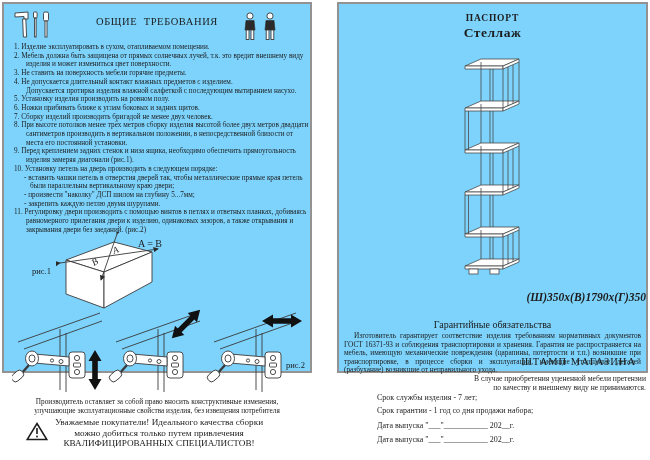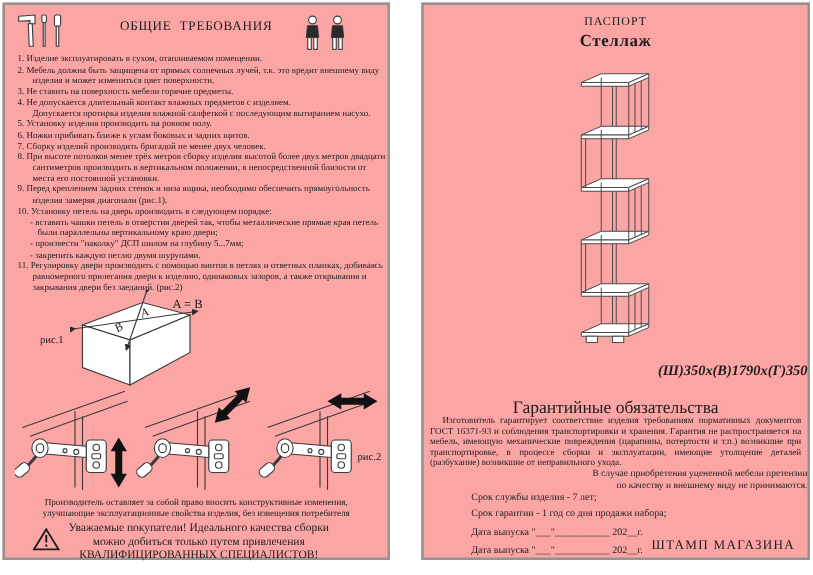--- a/index.html
+++ b/index.html
@@ -1,21 +1,21 @@
 <!DOCTYPE html>
 <html><head>
 <meta charset="utf-8">
 <style>
   html,body{margin:0;padding:0;}
   body{
     width:650px;height:460px;position:relative;background:#ffffff;
     font-family:"Liberation Serif", serif;color:#1c1c1c;
     -webkit-font-smoothing:antialiased;overflow:hidden;
   }
-  .panel{position:absolute;top:2px;height:446px;background:#fca5a5;border:2px solid #939393;box-sizing:border-box;}
+  .panel{position:absolute;top:2px;height:371px;background:#7dd3fc;border:2px solid #939393;box-sizing:border-box;}
   #left-panel{left:2px;width:310px;}
   #right-panel{left:337px;width:311px;}
 
   
   .lp-title{position:absolute;top:12px;left:0;width:100%;text-align:center;
     font-size:10.5px;white-space:pre;letter-spacing:.6px;}
   .icon-tools{position:absolute;left:10px;top:6px;}
   .icon-people{position:absolute;right:30px;top:8px;}
   .lp-list{position:absolute;top:39px;left:10px;width:295px;}
   .li{font-size:7.2px;line-height:8.7px;padding-left:12px;text-indent:-12px;white-space:pre-line;}
@@ -25,25 +25,25 @@
   .fig1-eq{position:absolute;left:134px;top:234px;font-size:10px;}
   .hinges-svg{position:absolute;left:8px;top:304px;}
   .fig2-label{position:absolute;right:5px;top:356px;font-size:8.5px;}
   .mfr-note{position:absolute;top:394px;left:0;width:100%;text-align:center;
     font-size:7.3px;line-height:8.6px;white-space:pre-line;}
   .warn-tri{position:absolute;left:22px;top:418px;}
   .warn-text{position:absolute;top:413px;left:30px;width:250px;text-align:center;
     font-size:9.2px;line-height:10.5px;white-space:pre-line;}
 
   
-  .rp-doc-type{position:absolute;top:9px;left:0;width:100%;text-align:center;font-size:9.5px;letter-spacing:.8px;}
+  .rp-doc-type{position:absolute;top:9px;left:0;width:100%;text-align:center;font-size:9.5px;letter-spacing:.8px;font-weight:bold;}
   .rp-name{position:absolute;top:21px;left:0;width:100%;text-align:center;font-size:13.5px;font-weight:bold;letter-spacing:.5px;}
   .shelf-svg{position:absolute;top:48px;left:50%;transform:translateX(-50%);}
   .rp-dims{position:absolute;top:287px;left:0;width:100%;text-align:right;font-size:11.5px;font-weight:bold;font-style:italic;}
-  .rp-war-title{position:absolute;top:315px;left:0;width:100%;text-align:center;font-size:14px;}
+  .rp-war-title{position:absolute;top:315px;left:0;width:100%;text-align:center;font-size:10px;}
   .rp-war-text{position:absolute;top:328px;left:5px;width:297px;font-size:7.3px;line-height:8.6px;
     text-align:justify;text-indent:10px;}
   .rp-disc{position:absolute;top:370px;left:0;width:100%;text-align:right;font-size:7.6px;line-height:9px;white-space:pre-line;}
   .rp-life{position:absolute;top:389px;left:38px;font-size:8px;}
   .rp-warr{position:absolute;top:402px;left:38px;font-size:8px;font-family:Liberation Serif, serif;}
   .rp-date1{position:absolute;top:417px;left:38px;font-size:8px;}
   .rp-date2{position:absolute;top:431px;left:38px;font-size:8px;}
   .rp-stamp{position:absolute;bottom:4px;right:10px;font-size:10.5px;letter-spacing:1px;}
 
   svg{display:block;}

